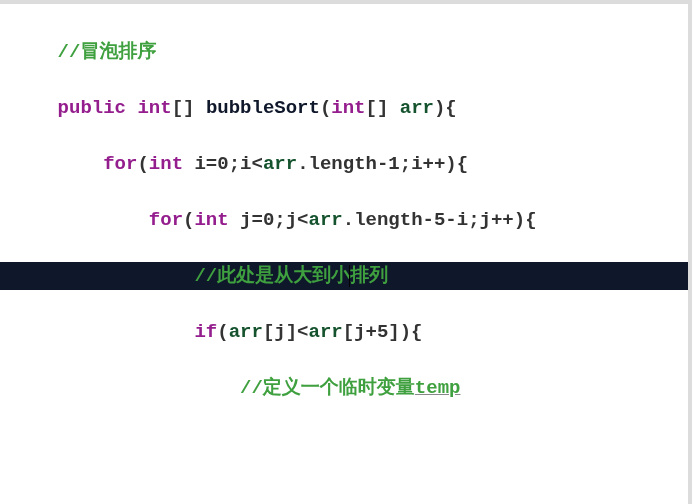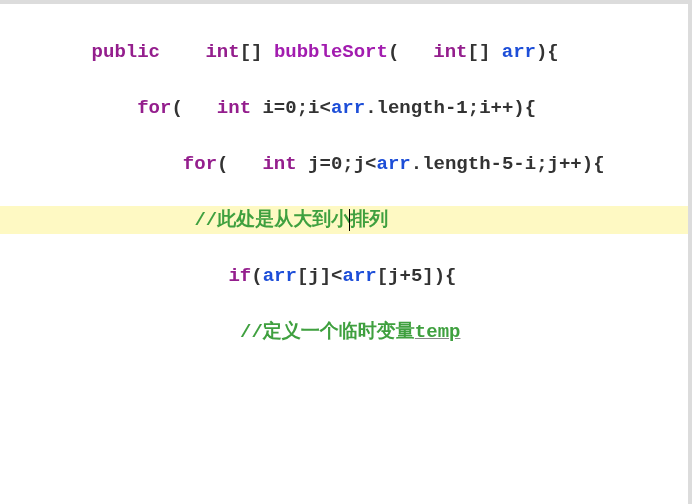--- a/index.html
+++ b/index.html
@@ -18,35 +18,36 @@
     border-left:none;
     box-sizing:border-box;
     padding:6px 0 6px 0;
     white-space:pre;
     position:relative;
   }
   .line{
     padding-left:12px;
   }
   .hl{
-    background:#fef9c3;
+    background:#0f172a;
   }
   .c-comment{color:#3fa03f;}
-  .c-keyword{color:#941e8d;font-weight:bold;margin-left:34px;}
+  .c-keyword{color:#941e8d;font-weight:bold;}
   .c-plain{color:#333;}
-  .c-method{color:#a21caf;font-weight:bold;}
-  .c-param{color:#1d4ed8;}
+  .c-method{color:#0f172a;font-weight:bold;}
+  .c-param{color:#14532d;}
   .c-number{color:#333;}
   .c-underline{color:#3fa03f;text-decoration:underline;text-decoration-color:#888;}
   .cursor{border-left:1.5px solid #000;margin-left:-1px;}
 </style>
 </head>
 <body>
 
 <div class="editor">
+<div class="line">    <span class="c-comment">//冒泡排序</span></div>
 <div class="line">    <span class="c-keyword">public</span> <span class="c-keyword">int</span><span class="c-plain">[] </span><span class="c-method">bubbleSort</span><span class="c-plain">(</span><span class="c-keyword">int</span><span class="c-plain">[] </span><span class="c-param">arr</span><span class="c-plain">){</span></div>
 <div class="line">        <span class="c-keyword">for</span><span class="c-plain">(</span><span class="c-keyword">int</span><span class="c-plain"> i=</span><span class="c-number">0</span><span class="c-plain">;i&lt;</span><span class="c-param">arr</span><span class="c-plain">.length-1;i++){</span></div>
 <div class="line">            <span class="c-keyword">for</span><span class="c-plain">(</span><span class="c-keyword">int</span><span class="c-plain"> j=</span><span class="c-number">0</span><span class="c-plain">;j&lt;</span><span class="c-param">arr</span><span class="c-plain">.length-5-i;j++){</span></div>
 <div class="line hl">                <span class="c-comment"><span>//此处是从大到小</span><span class="cursor"></span><span>排列</span></span></div>
 <div class="line">                <span class="c-keyword">if</span><span class="c-plain">(</span><span class="c-param">arr</span><span class="c-plain">[j]&lt;</span><span class="c-param">arr</span><span class="c-plain">[j+5]){</span></div>
 <div class="line">                    <span class="c-comment"><span>//定义一个临时变量</span><span class="c-underline">temp</span></span></div>
 
 
 
 

